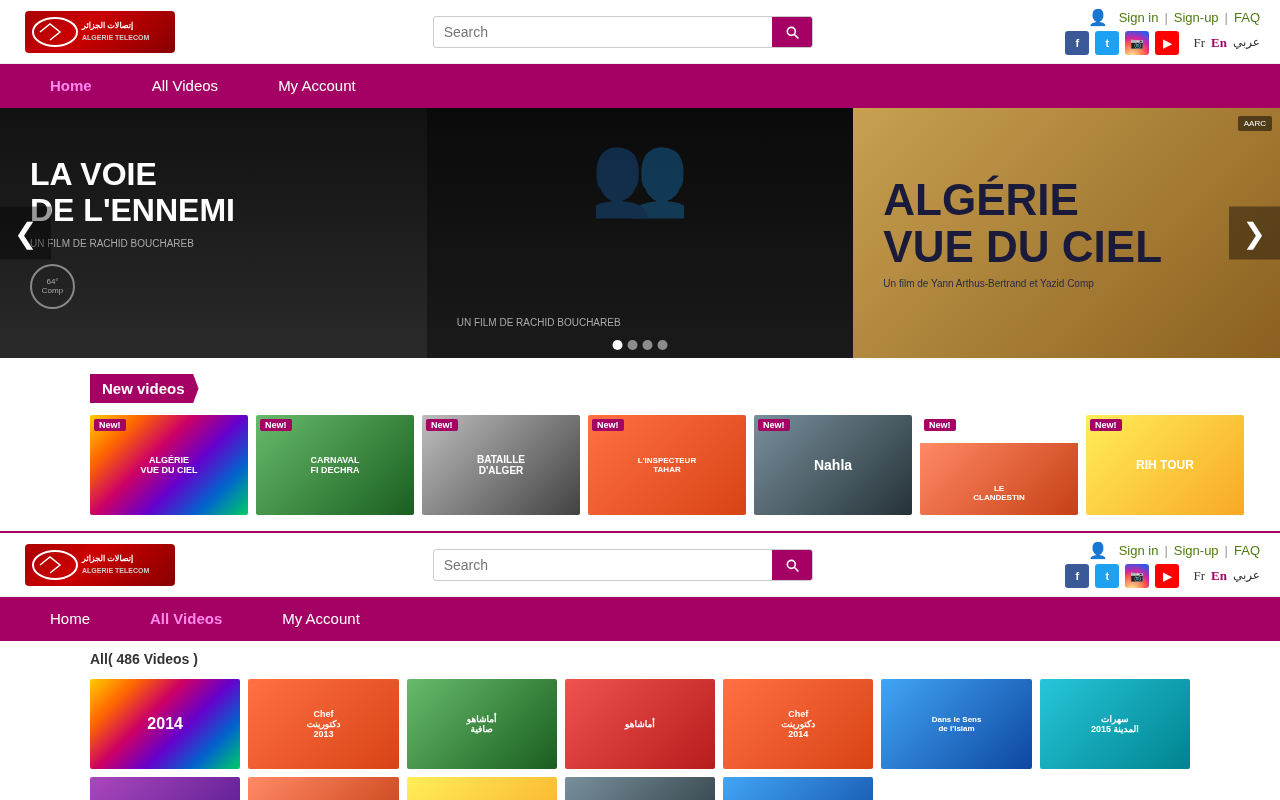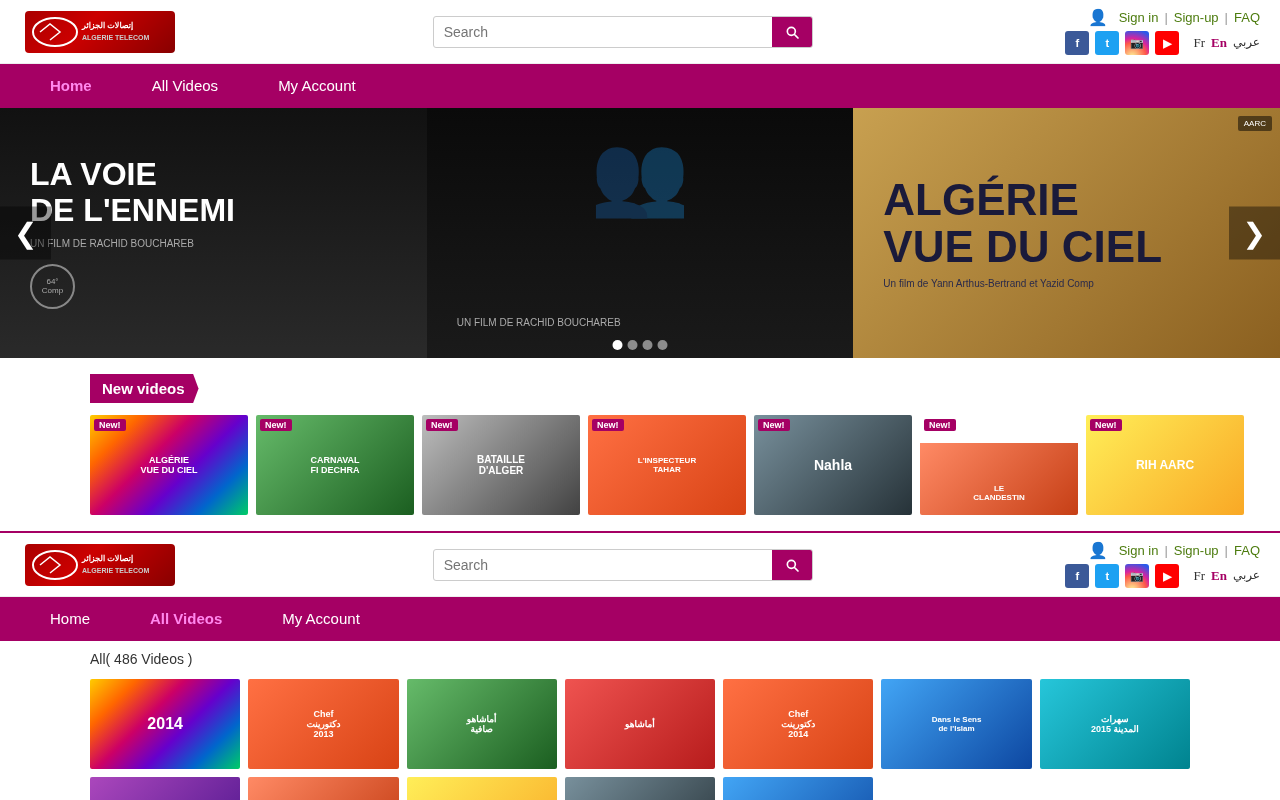--- a/index.html
+++ b/index.html
@@ -150,21 +150,21 @@
     }
     .second-nav a {
       color: #fff; text-decoration: none;
       padding: 0 30px; line-height: 44px; font-size: 15px;
       display: block;
     }
     .second-nav a.active { color: #f8e; font-weight: bold; }
 
     
     .all-videos-section { padding: 10px 90px; }
-    .all-videos-count { font-size: 14px; color: #333; margin-bottom: 12px; }
+    .all-videos-count { font-size: 14px; color: #333; margin-bottom: 12px; font-weight: bold; }
     .all-videos-grid {
       display: grid;
       grid-template-columns: repeat(7, 1fr);
       gap: 8px;
     }
     .all-video-thumb {
       cursor: pointer; position: relative;
     }
     .all-video-img {
       width: 100%; height: 90px;
@@ -319,21 +319,21 @@
     <div class="new-badge">New!</div>
   </div>
   <div class="video-thumb">
     <div class="video-thumb-img">
         <div class="thumb-placeholder c11" style="font-size:8px;font-weight:bold;margin-top:28px;">LE<br>CLANDESTIN</div>
       </div>
     <div class="new-badge">New!</div>
   </div>
   <div class="video-thumb">
     <div class="video-thumb-img">
-        <div class="thumb-placeholder c7" style="font-size:12px;font-weight:bold;">RIH AARC</div>
+        <div class="thumb-placeholder c7" style="font-size:12px;font-weight:bold;">RIH TOUR</div>
       </div>
     <div class="new-badge">New!</div>
   </div>
 </div>
 
 
 <div class="second-header">
   <div class="logo-placeholder">
     <div class="logo-inner">
       <svg width="140" height="40" viewBox="0 0 140 40">

